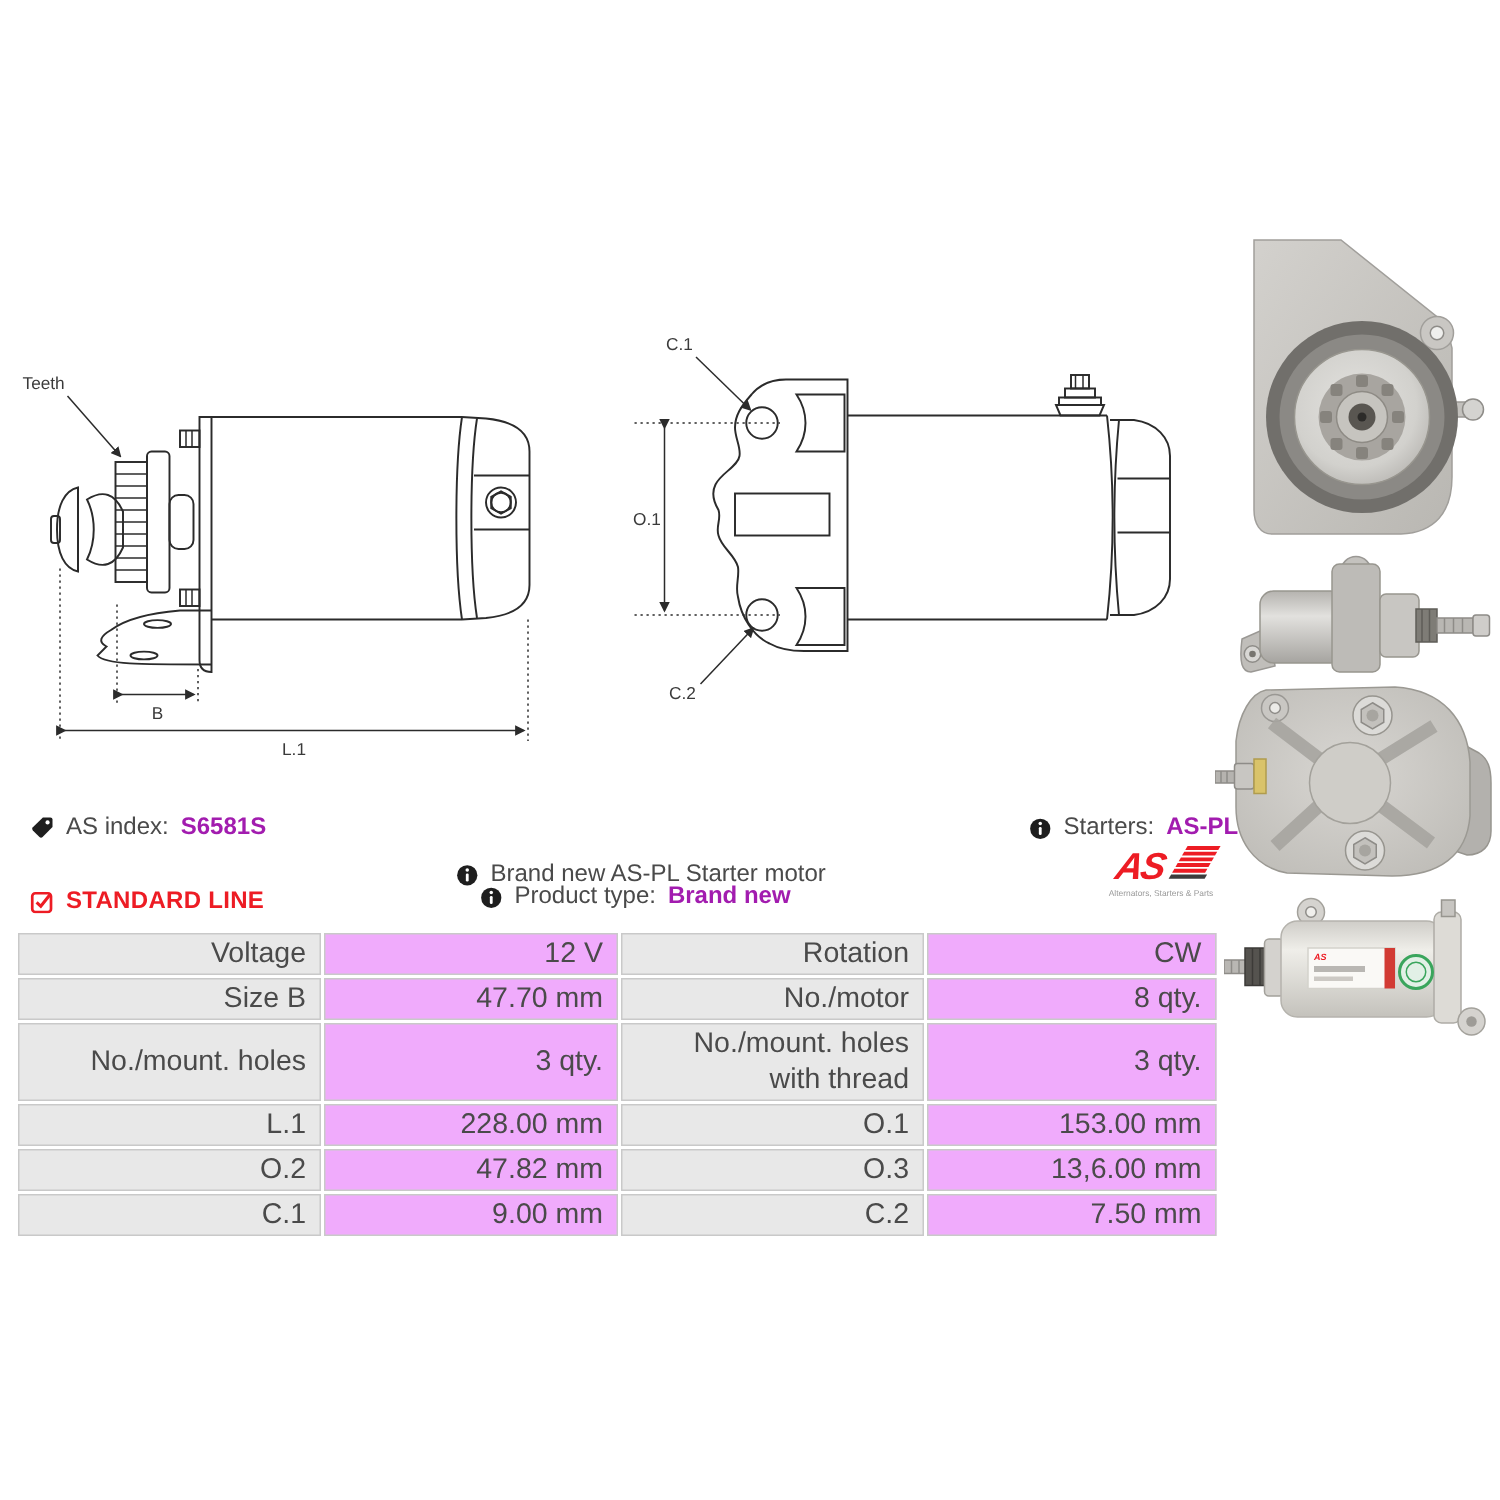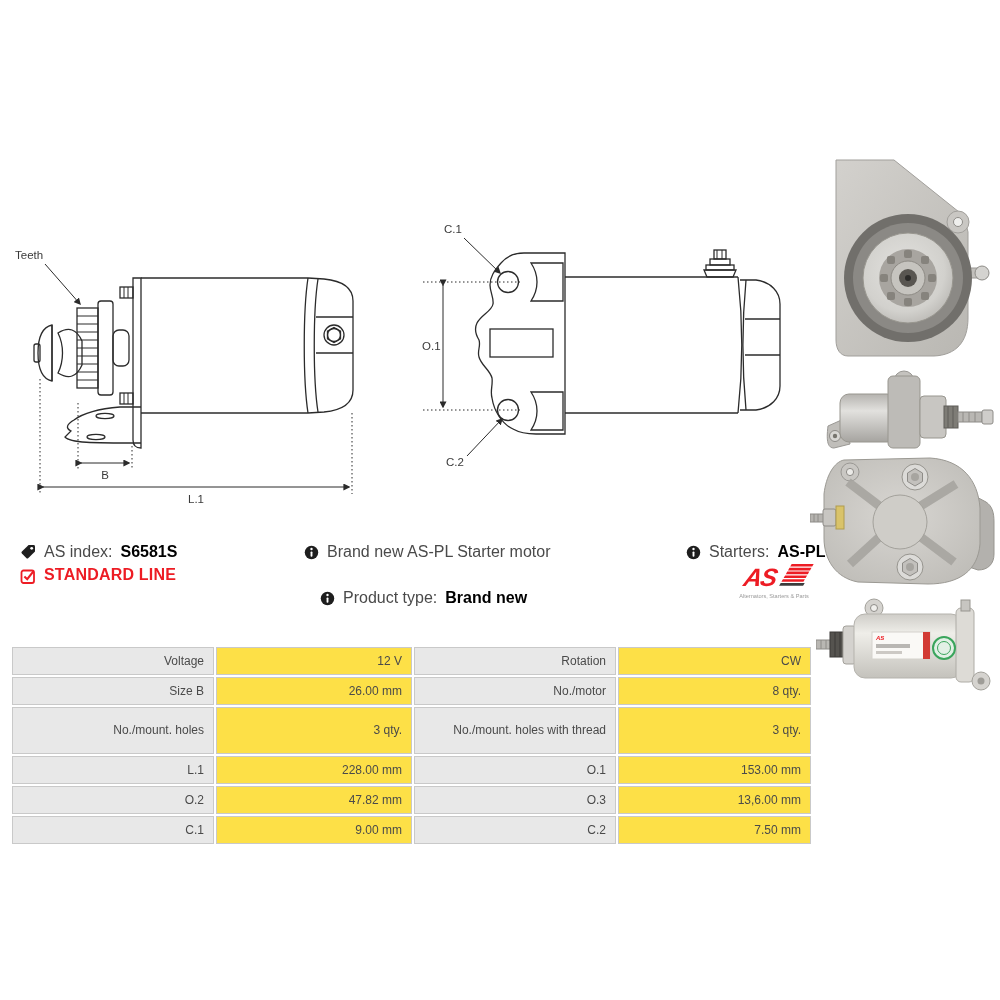--- a/index.html
+++ b/index.html
@@ -4,27 +4,27 @@
 <style>
   html,body{margin:0;padding:0;}
   body{
     width:1000px;height:1000px;background:#ffffff;position:relative;
     font-family:"Liberation Sans",sans-serif;color:#4a4a4a;overflow:hidden;
   }
   .abs{position:absolute;}
   .info-item{position:absolute;display:flex;align-items:center;gap:8px;
     font-size:16px;color:#4a4a4a;white-space:nowrap;}
   .info-item svg{flex:0 0 auto;}
-  .lblb{font-weight:bold;color:#000000;}
+  .lblb{font-weight:bold;color:#a21caf;}
   .redline{color:#ed1c24;font-weight:bold;letter-spacing:.2px;}
-  table.spec{position:absolute;left:10px;top:645px;border-collapse:separate;
-    border-spacing:2px;table-layout:fixed;width:797px;font-size:12px;color:#4a4a4a;}
+  table.spec{position:absolute;left:10px;top:620px;border-collapse:separate;
+    border-spacing:2px;table-layout:fixed;width:797px;font-size:19px;color:#4a4a4a;}
   table.spec td{border:1px solid #c9c9c9;padding:1px 9px;text-align:right;vertical-align:middle;line-height:1.25;}
   td.lbl{background:#e8e8e8;}
-  td.val{background:#fde047;}
+  td.val{background:#f0abfc;}
   tr.s td{height:24px;}
   tr.d td{height:43px;}
   svg text{font-family:"Liberation Sans",sans-serif;}
 </style>
 </head>
 <body>
 
 <svg class="abs" style="left:2px;top:243px;" width="362" height="272" viewBox="0 0 362 272">
   <defs>
     <marker id="arr" viewBox="0 0 10 10" refX="8" refY="5" markerWidth="7" markerHeight="7" orient="auto">
@@ -261,40 +261,40 @@
 
 <div class="info-item" style="left:20px;top:543px;">
   <svg width="16" height="16" viewBox="0 0 16 16">
     <path d="M8.6,1 H13.6 a1.4,1.4 0 0 1 1.4,1.4 V7.4 L8.4,14 a1.5,1.5 0 0 1 -2.1,0 L1.9,9.6 a1.5,1.5 0 0 1 0,-2.1 Z" fill="#1e1e1e"></path>
     <circle cx="11.7" cy="4.3" r="1.4" fill="#ffffff"></circle>
   </svg>
   <span>AS index:</span>
     <span class="lblb">S6581S</span>
 </div>
 
-<div class="info-item" style="left:304px;top:543px;justify-content:center;">
+<div class="info-item" style="left:304px;top:574px;justify-content:center;">
   <svg width="15" height="15" viewBox="0 0 16 16">
     <circle cx="8" cy="8" r="7.2" fill="#1e1e1e"></circle>
     <rect x="7" y="6.8" width="2" height="5.6" rx="0.9" fill="#ffffff"></rect>
     <circle cx="8" cy="4.3" r="1.25" fill="#ffffff"></circle>
   </svg>
   <span>Brand new AS-PL Starter motor</span>
 </div>
 
 <div class="info-item" style="left:686px;top:543px;">
   <svg width="15" height="15" viewBox="0 0 16 16">
     <circle cx="8" cy="8" r="7.2" fill="#1e1e1e"></circle>
     <rect x="7" y="6.8" width="2" height="5.6" rx="0.9" fill="#ffffff"></rect>
     <circle cx="8" cy="4.3" r="1.25" fill="#ffffff"></circle>
   </svg>
   <span>Starters:</span>
     <span class="lblb">AS-PL</span>
 </div>
 
-<div class="info-item" style="left:20px;top:566px;align-items:flex-end;">
+<div class="info-item" style="left:20px;top:592px;">
   <svg width="16" height="16" viewBox="0 0 16 16">
     <rect x="1.5" y="2.5" width="12.5" height="12.5" rx="2" fill="none" stroke="#ed1c24" stroke-width="1.8"></rect>
     <path d="M4.4,8.6 L7.2,11.2 L13.4,3.4" stroke="#ed1c24" stroke-width="2.1" fill="none"></path>
   </svg>
   <span class="redline">STANDARD LINE</span>
 </div>
 
 <div class="info-item" style="left:320px;top:573px;margin-top:16px;">
   <svg width="15" height="15" viewBox="0 0 16 16">
     <circle cx="8" cy="8" r="7.2" fill="#1e1e1e"></circle>
@@ -329,21 +329,21 @@
     </colgroup>
   <tbody>
     <tr class="s">
       <td class="lbl">Voltage</td>
       <td class="val">12 V</td>
       <td class="lbl">Rotation</td>
       <td class="val">CW</td>
     </tr>
     <tr class="s">
       <td class="lbl">Size B</td>
-      <td class="val">26.00 mm</td>
+      <td class="val">47.70 mm</td>
       <td class="lbl">No./motor</td>
       <td class="val">8 qty.</td>
     </tr>
     <tr class="d">
       <td class="lbl">No./mount. holes</td>
       <td class="val">3 qty.</td>
       <td class="lbl">No./mount. holes with thread</td>
       <td class="val">3 qty.</td>
     </tr>
     <tr class="s">

